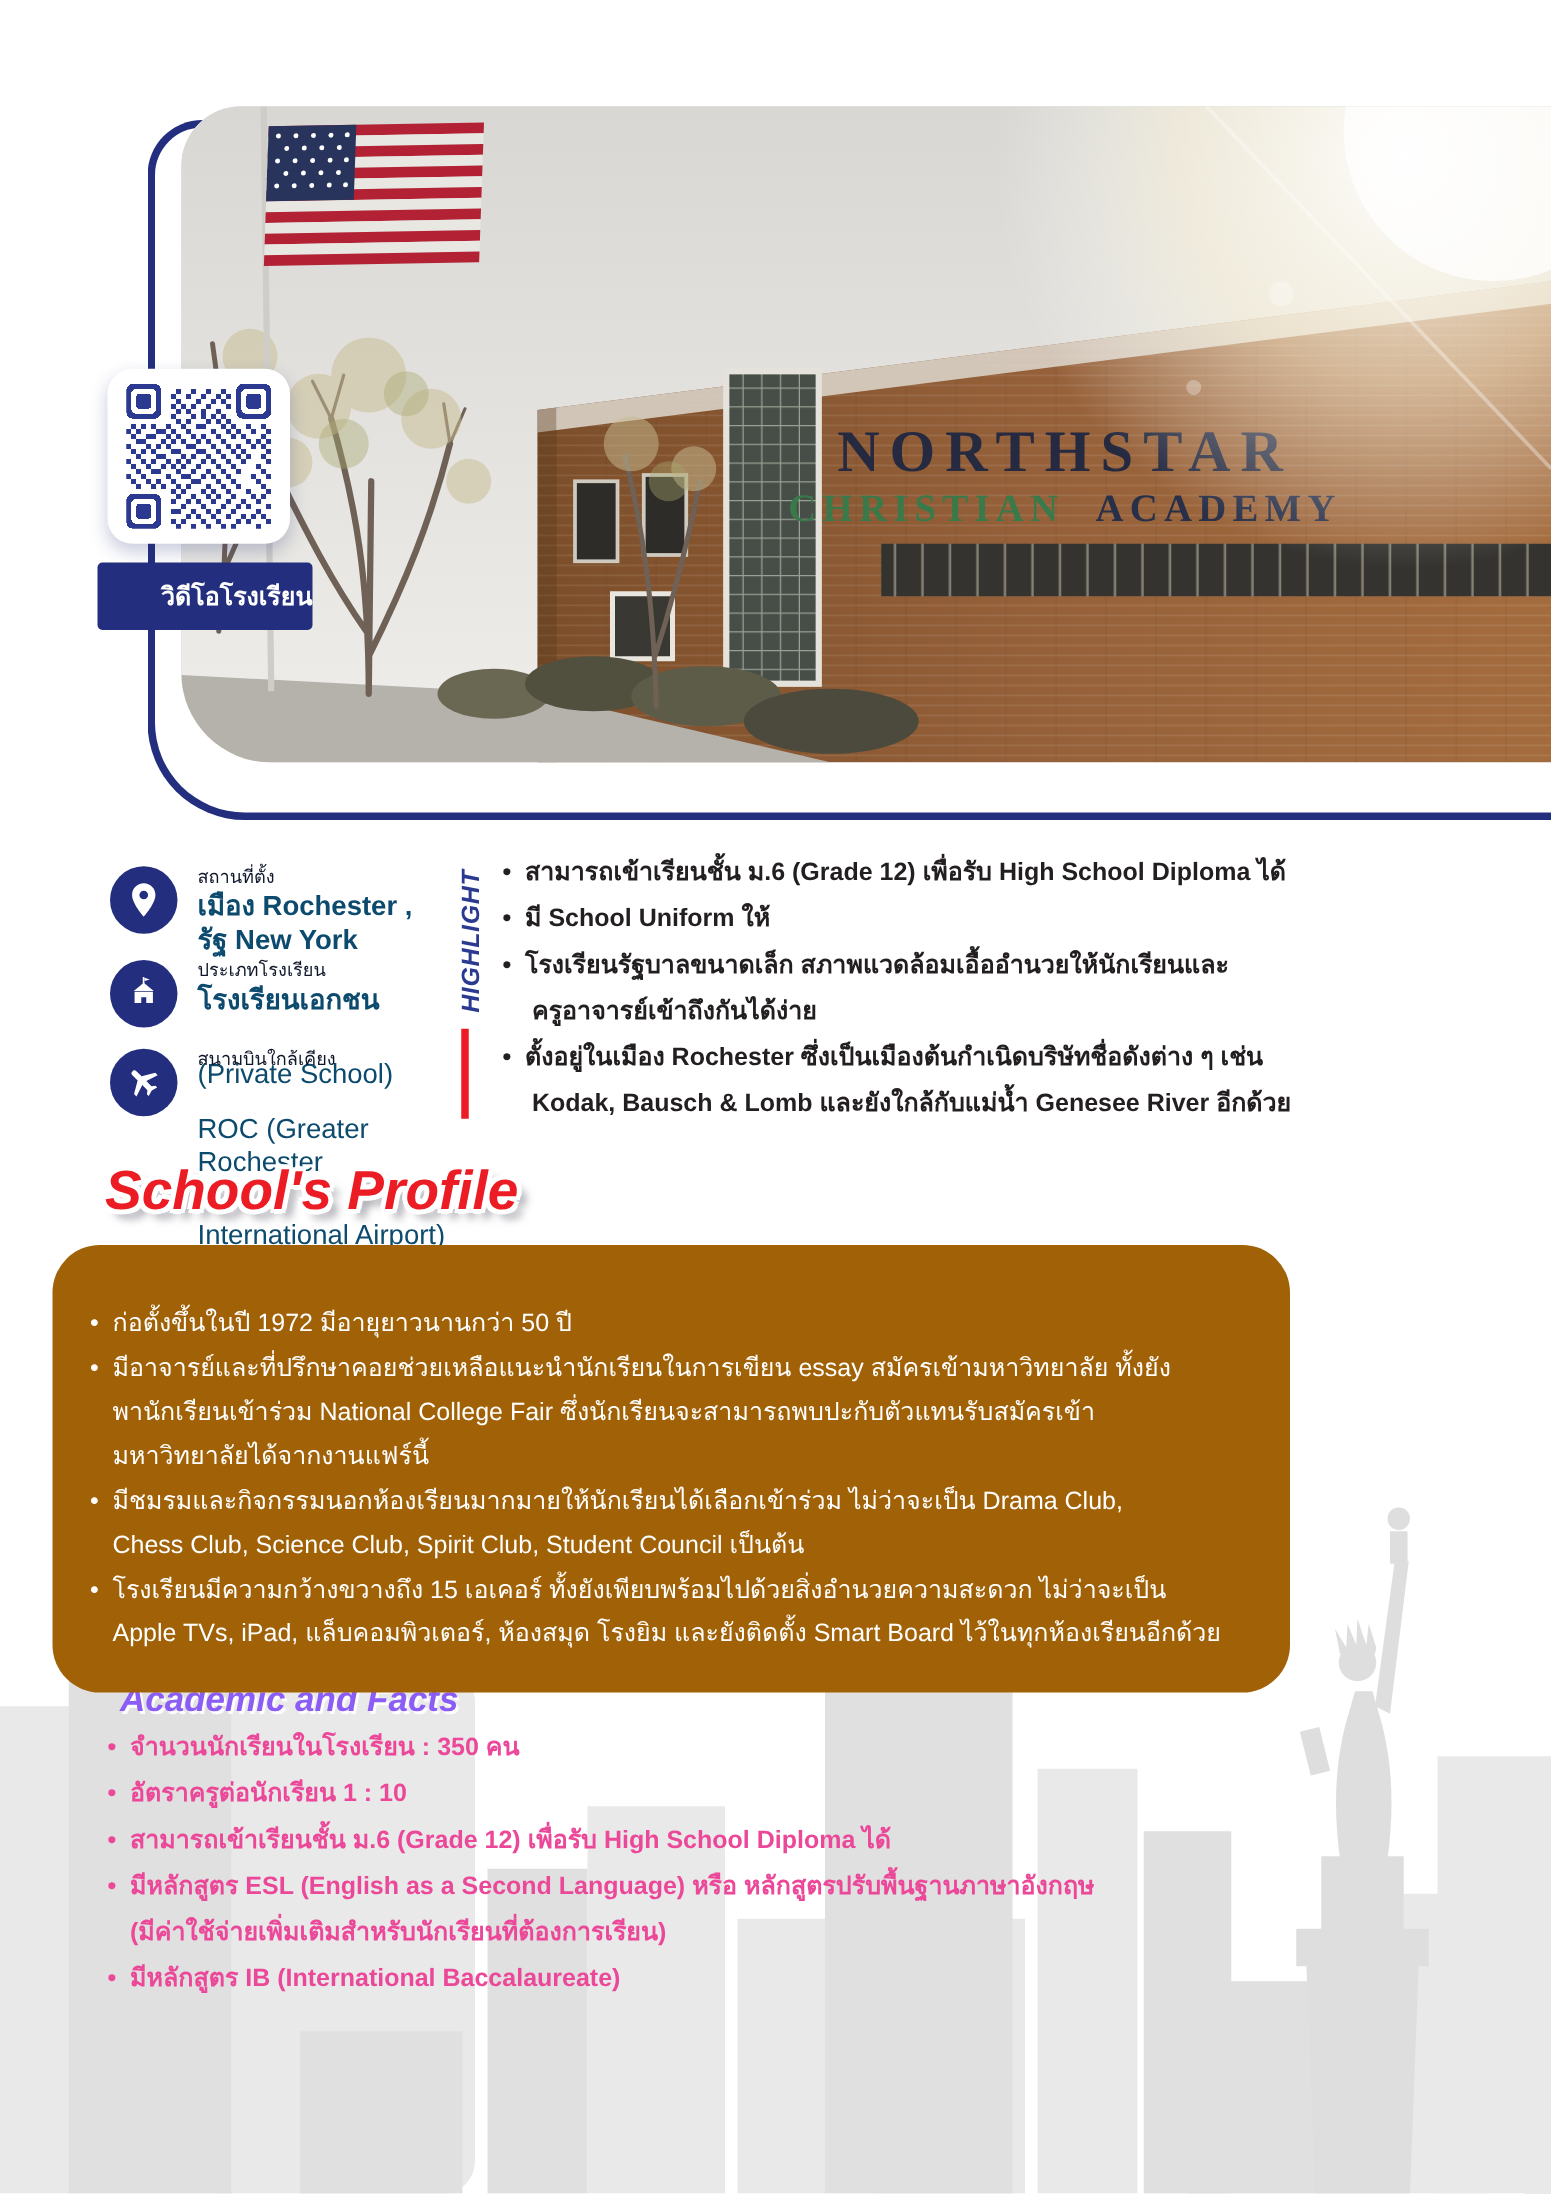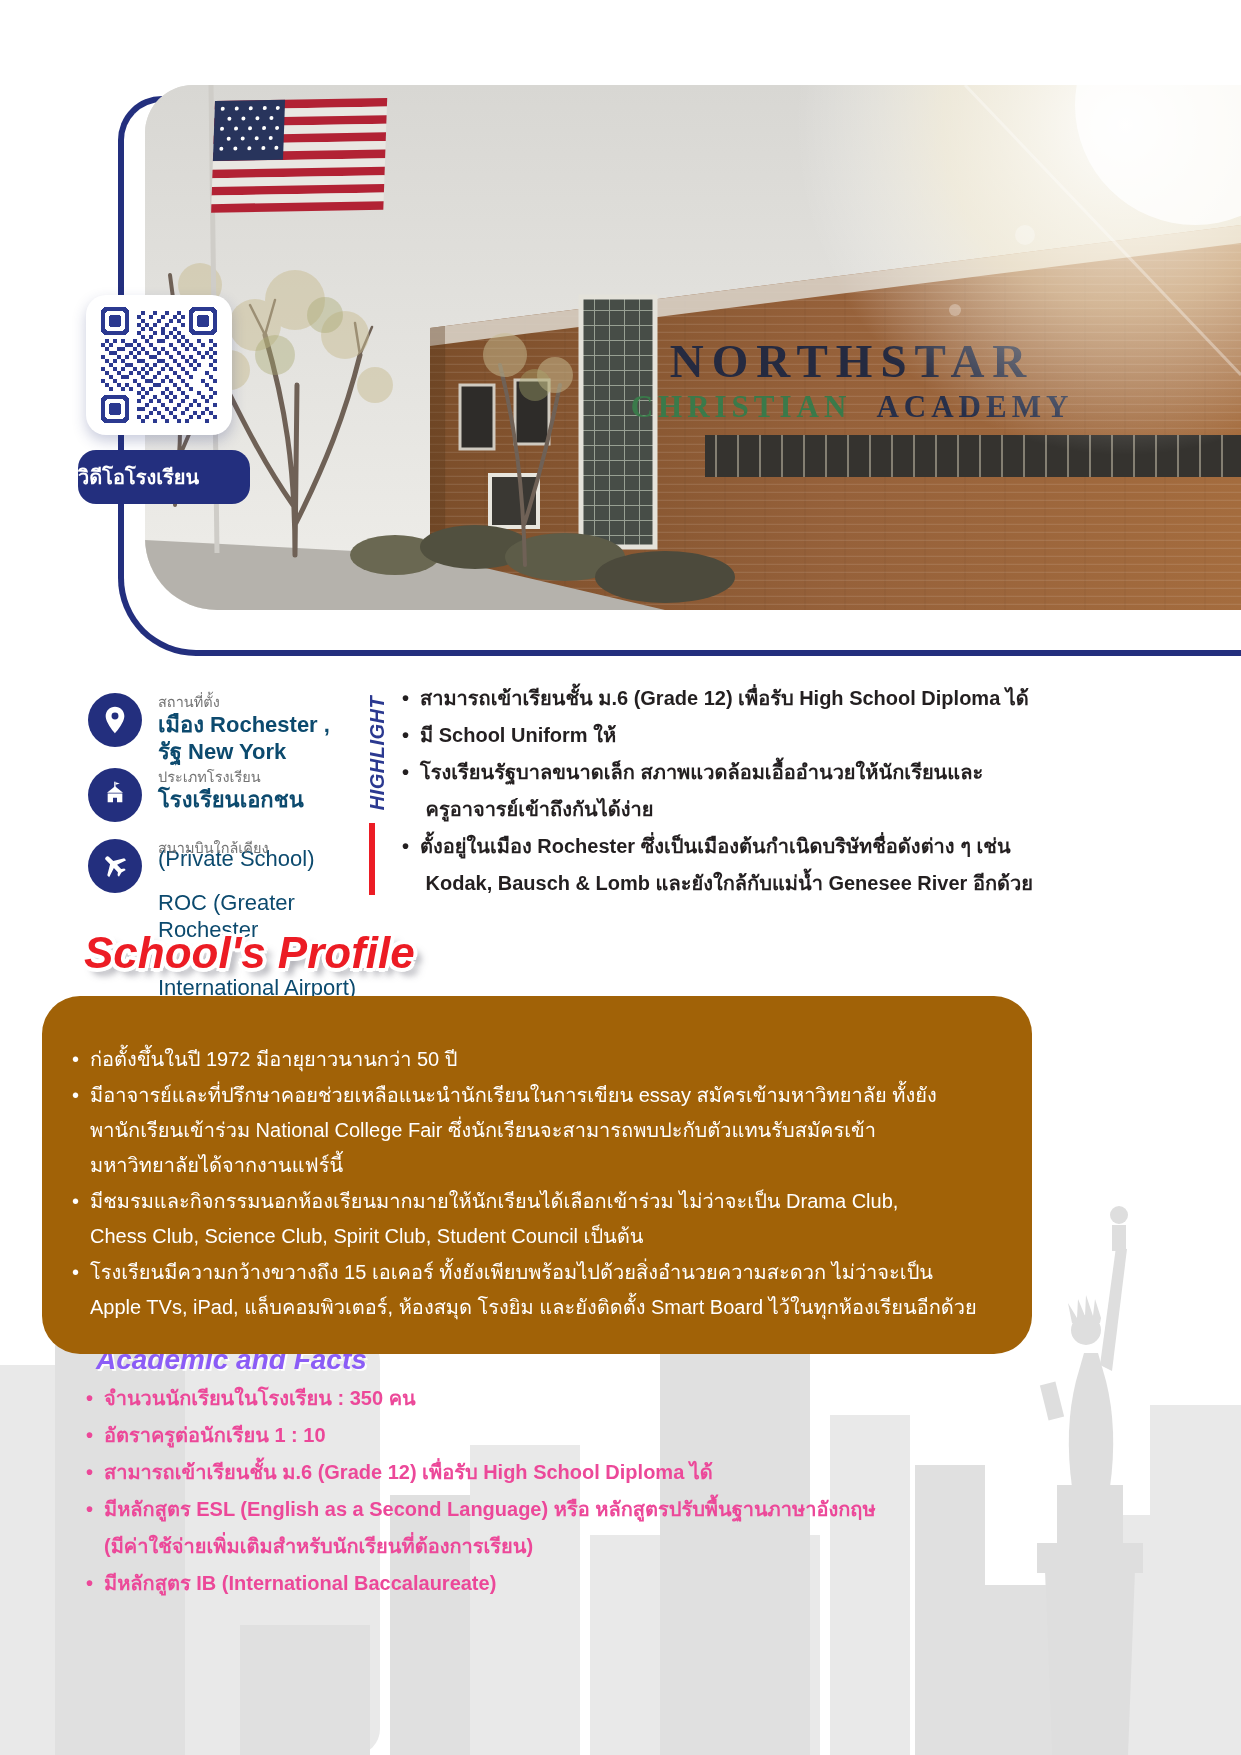--- a/index.html
+++ b/index.html
@@ -9,29 +9,29 @@
   .skyline{position:absolute;left:0;top:1065px;width:1241px;height:690px;z-index:0;}
   
   .photo-frame{position:absolute;left:118px;top:96px;width:1123px;height:560px;box-sizing:border-box;
                border:6px solid #232f7e;border-right:none;border-radius:44px 0 0 78px;z-index:1;}
   .photo{position:absolute;left:145px;top:85px;width:1096px;height:525px;border-radius:48px 0 0 72px;
          overflow:hidden;z-index:2;background:#dcdbd7;}
   
   .qr-card{position:absolute;left:86px;top:295px;width:146px;height:140px;background:#fff;border-radius:20px;
            box-shadow:0 6px 14px rgba(40,50,120,.25);z-index:3;display:flex;align-items:center;justify-content:center;}
   .qr-card svg{width:116px;height:116px;}
-  .video-label{position:absolute;left:78px;top:450px;width:172px;height:54px;background:#232f7e;border-radius:18px;
-               z-index:3;display:flex;align-items:center;justify-content:flex-start;color:#fff;font-size:20px;font-weight:700;}
+  .video-label{position:absolute;left:78px;top:450px;width:172px;height:54px;background:#232f7e;border-radius:4px;
+               z-index:3;display:flex;align-items:center;justify-content:flex-end;color:#fff;font-size:20px;font-weight:700;}
   
   .info-item{position:absolute;left:88px;width:310px;display:flex;gap:16px;z-index:3;}
   .info-circle{width:54px;height:54px;border-radius:50%;background:#232f7e;flex:0 0 54px;
                display:flex;align-items:center;justify-content:center;}
   .info-circle svg{width:32px;height:32px;}
   .info-text{line-height:1.22;padding-top:1px;}
-  .info-label{font-size:14.5px;color:#737373;}
+  .info-label{font-size:14.5px;color:#0f172a;}
   .info-val{font-size:22px;font-weight:700;color:#0c4a6e;}
   .info-val.reg{font-weight:400;margin-top:32px;}
   
   .highlight-title{position:absolute;left:312px;top:742px;width:130px;height:22px;transform:rotate(-90deg);
                    color:#2b3990;font-weight:800;font-style:italic;font-size:20px;letter-spacing:.5px;
                    text-align:center;z-index:3;}
   .red-bar{position:absolute;left:369px;top:823px;width:6px;height:72px;background:#ec1c24;z-index:3;}
   ul.blist{list-style:none;margin:0;padding:0;}
   ul.blist li{position:relative;padding-left:20px;white-space:pre;}
   ul.blist li::before{content:"\2022";position:absolute;left:2px;top:0;}

